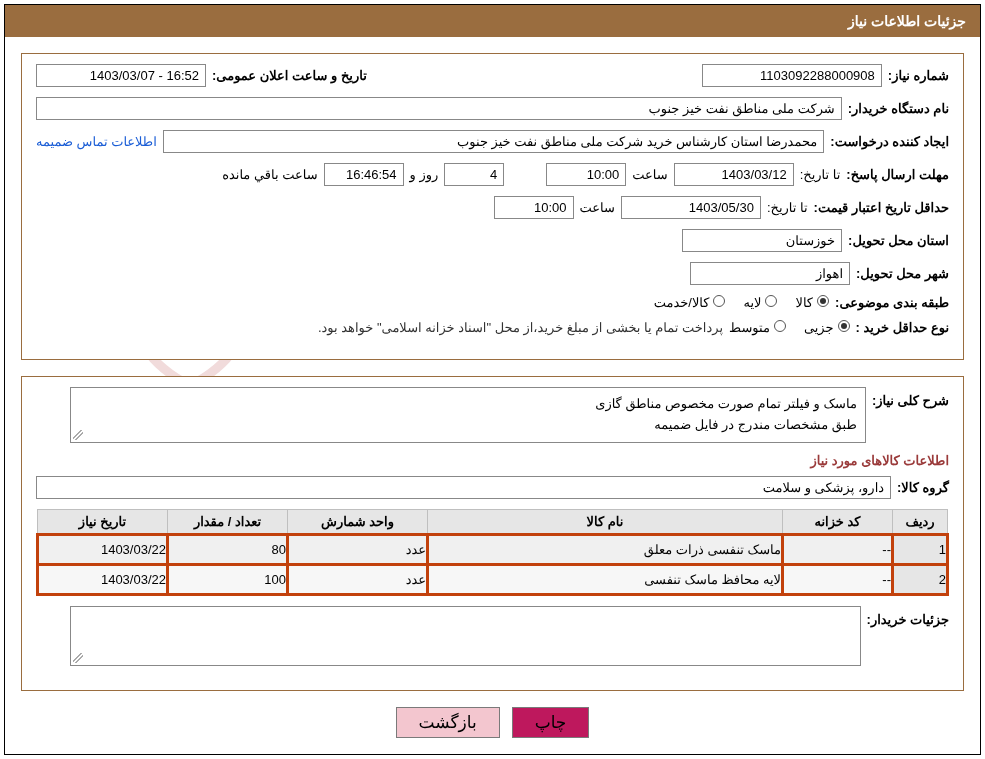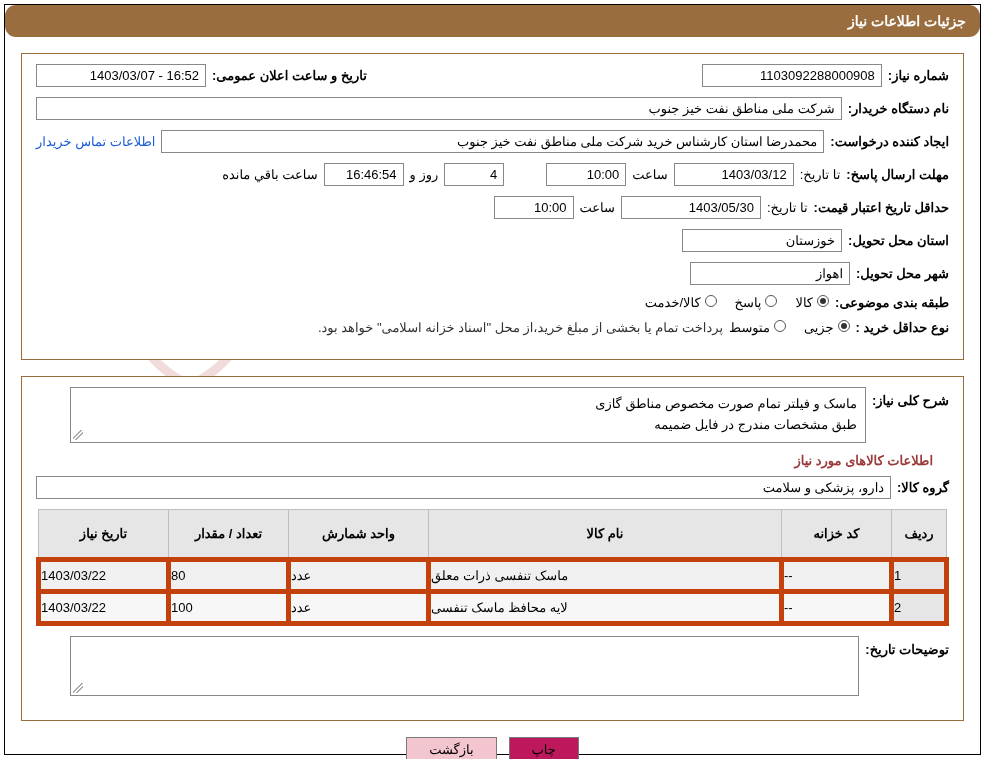--- a/index.html
+++ b/index.html
@@ -18,21 +18,20 @@
   margin: 4px;
   width: 977px;
   height: 751px;
 }
 .title-bar {
   background: #9a6d3f;
   color: #fff;
   font-weight: bold;
   padding: 8px 14px;
   font-size: 14px;
-  border-radius: 11px;
 }
 .section-box {
   border: 1px solid #9a6d3f;
   margin: 16px;
   padding: 10px 14px 14px 14px;
   background: #fff;
   position: relative;
 }
 .row {
   display: flex;
@@ -71,41 +70,41 @@
   border: 1px solid #888; background: #fff; padding: 6px 8px;
   min-height: 40px; flex: 1; line-height: 1.6;
   position: relative;
   margin-left: 34px;
 }
 .resize-handle {
   position: absolute; bottom: 2px; left: 2px; width: 10px; height: 10px;
   background: linear-gradient(135deg, transparent 0 40%, #aaa 40% 50%, transparent 50% 60%, #aaa 60% 70%, transparent 70%);
 }
 .section-heading {
-  font-weight: bold; color: #9a3a3a; margin: 10px 16px 8px 0;
+  font-weight: bold; color: #9a3a3a; margin: 10px 0 8px 0;
 }
 .table {
   width: 100%; border-collapse: collapse; margin-top: 8px;
 }
 .table th {
-  background: #e6e6e6; border: 1px solid #bfbfbf; padding: 16px 8px;
+  background: #e6e6e6; border: 1px solid #bfbfbf; padding: 4px 8px;
   font-weight: bold; text-align: center;
 }
 .table td {
-  border: 5px solid #c2410c; padding: 6px 0; text-align: left;
+  border: 3px solid #c2410c; padding: 6px 0; text-align: right;
 }
 .table tr:nth-child(even) td { background: #f7f7f7; }
 .table tr:nth-child(odd) td { background: #f0f0f0; }
 .row-idx-col { width: 50px; background: #e6e6e6 !important; }
 .btn-row {
   display: flex; justify-content: center; gap: 12px; margin: 14px 0 8px 0;
 }
 .btn {
   border: 1px solid #7a7a7a; padding: 4px 22px; cursor: pointer;
-  font-family: inherit; font-size: 13px;
+  font-family: inherit; font-size: 17px;
 }
 .btn-print { background: #be185d; }
 .btn-back  { background: #f3c6cf; }
 .watermark {
   position: absolute;
   top: 186px;
   left: 100px;
   width: 520px;
   height: 140px;
   pointer-events: none;
@@ -160,21 +159,21 @@
       </div>
 
       <div class="row">
         <span class="label">نام دستگاه خریدار:</span>
         <span class="field field-long">شرکت ملی مناطق نفت خیز جنوب</span>
       </div>
 
       <div class="row">
         <span class="label">ایجاد کننده درخواست:</span>
         <span class="field field-long">محمدرضا استان  کارشناس خرید  شرکت ملی مناطق نفت خیز جنوب</span>
-        <span class="link">اطلاعات تماس خریدار</span>
+        <span class="link">اطلاعات تماس ضمیمه</span>
       </div>
 
       <div class="row">
         <span class="label">مهلت ارسال پاسخ:</span>
         <span class="sub-label">تا تاریخ:</span>
         <span class="field" style="width:120px">1403/03/12</span>
         <span class="sub-label">ساعت</span>
         <span class="field" style="width:80px">10:00</span>
         <span style="width:30px"></span>
         <span class="field" style="width:60px;text-align:center">4</span>
@@ -198,21 +197,21 @@
 
       <div class="row">
         <span class="label">شهر محل تحویل:</span>
         <span class="field" style="width:160px">اهواز</span>
       </div>
 
       <div class="row">
         <span class="label">طبقه بندی موضوعی:</span>
         <div class="radio-group">
           <span><span class="radio checked"></span><span>کالا</span></span>
-          <span><span class="radio"></span><span>پاسخ</span></span>
+          <span><span class="radio"></span><span>لایه</span></span>
           <span><span class="radio"></span><span>کالا/خدمت</span></span>
         </div>
       </div>
 
       <div class="row">
         <span class="label">نوع حداقل خرید :</span>
         <div class="radio-group">
           <span><span class="radio checked"></span><span>جزیی</span></span>
           <span><span class="radio"></span><span>متوسط</span></span>
         </div>
@@ -263,21 +262,21 @@
             <td>--</td>
             <td>لایه محافظ ماسک تنفسی</td>
             <td>عدد</td>
             <td>100</td>
             <td>1403/03/22</td>
           </tr>
         </tbody>
       </table>
 
       <div class="row" style="align-items:flex-start;margin-top:10px">
-        <span class="label" style="padding-top:6px">توضیحات تاریخ:</span>
+        <span class="label" style="padding-top:6px">جزئیات خریدار:</span>
         <div class="multiline" style="min-height:60px">
           <div class="resize-handle"></div>
         </div>
       </div>
     </div>
 
     <div class="btn-row">
       <button class="btn btn-print">چاپ</button>
       <button class="btn btn-back">بازگشت</button>
     </div>

